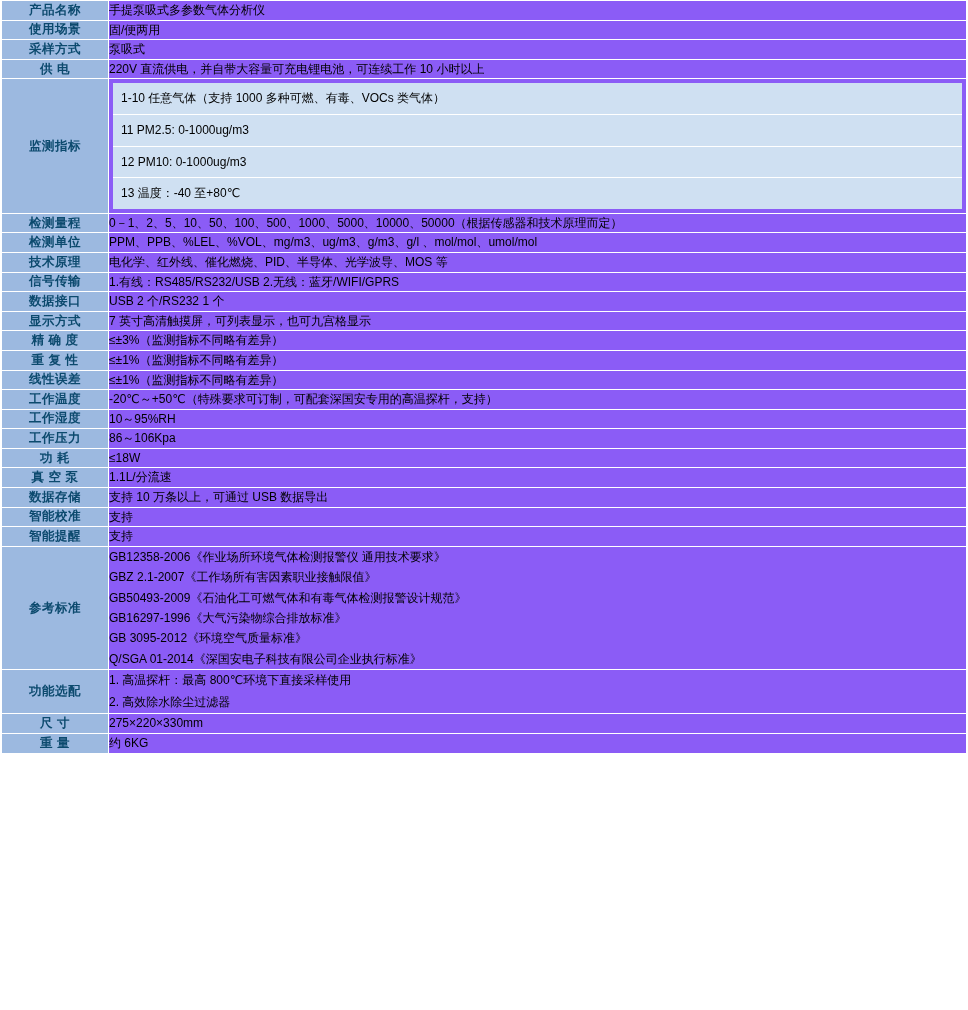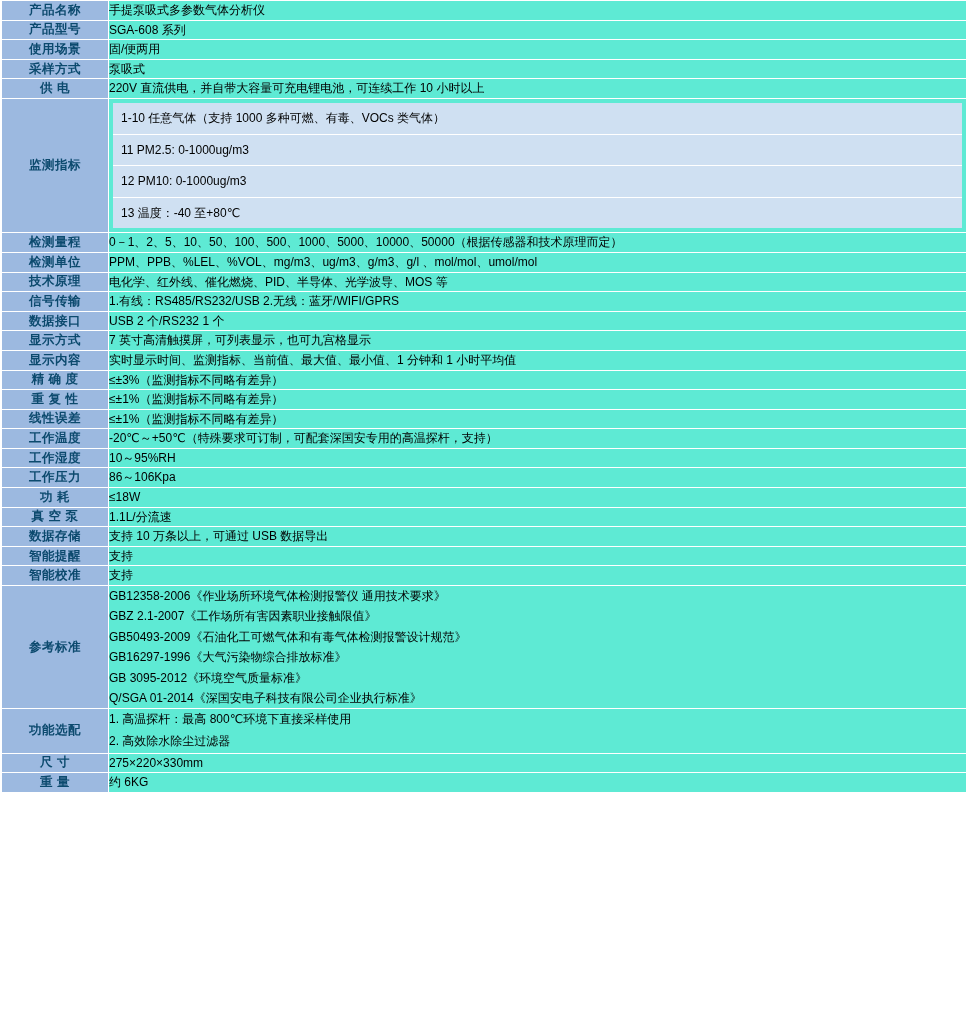--- a/index.html
+++ b/index.html
@@ -28,21 +28,21 @@
     width: 106px;
     background: #9cb9e0;
     text-align: center;
     font-weight: bold;
     font-size: 12.5px;
     color: #0c4a6e;
     padding: 6px 2px;
     letter-spacing: 0.5px;
   }
   .value-cell {
-    background: #5eead4;
+    background: #8b5cf6;
     padding: 6px 8px;
     font-size: 12px;
     line-height: 1.55;
     color: #000000;
   }
   
   .sub-table {
     border-collapse: collapse;
     width: 100%;
   }
@@ -77,24 +77,20 @@
 <body>
 
 <table class="spec-table">
   <tbody>
 
     <tr>
       <td class="label-cell">产品名称</td>
       <td class="value-cell">手提泵吸式多参数气体分析仪</td>
     </tr>
 
-    <tr>
-      <td class="label-cell">产品型号</td>
-      <td class="value-cell">SGA-608 系列</td>
-    </tr>
 
     <tr>
       <td class="label-cell">使用场景</td>
       <td class="value-cell">固/便两用</td>
     </tr>
 
     <tr>
       <td class="label-cell">采样方式</td>
       <td class="value-cell">泵吸式</td>
     </tr>
@@ -150,24 +146,20 @@
     <tr>
       <td class="label-cell">数据接口</td>
       <td class="value-cell">USB 2 个/RS232 1 个</td>
     </tr>
 
     <tr>
       <td class="label-cell">显示方式</td>
       <td class="value-cell">7 英寸高清触摸屏，可列表显示，也可九宫格显示</td>
     </tr>
 
-    <tr>
-      <td class="label-cell">显示内容</td>
-      <td class="value-cell">实时显示时间、监测指标、当前值、最大值、最小值、1 分钟和 1 小时平均值</td>
-    </tr>
 
     <tr>
       <td class="label-cell">精  确  度</td>
       <td class="value-cell">≤±3%（监测指标不同略有差异）</td>
     </tr>
 
     <tr>
       <td class="label-cell">重  复  性</td>
       <td class="value-cell">≤±1%（监测指标不同略有差异）</td>
     </tr>
@@ -201,26 +193,26 @@
       <td class="label-cell">真  空  泵</td>
       <td class="value-cell">1.1L/分流速</td>
     </tr>
 
     <tr>
       <td class="label-cell">数据存储</td>
       <td class="value-cell">支持 10 万条以上，可通过 USB 数据导出</td>
     </tr>
 
     <tr>
+      <td class="label-cell">智能校准</td>
+      <td class="value-cell">支持</td>
+    </tr>
+
+    <tr>
       <td class="label-cell">智能提醒</td>
-      <td class="value-cell">支持</td>
-    </tr>
-
-    <tr>
-      <td class="label-cell">智能校准</td>
       <td class="value-cell">支持</td>
     </tr>
 
     <tr>
       <td class="label-cell">参考标准</td>
       <td class="value-cell multiline">
         <div>GB12358-2006《作业场所环境气体检测报警仪 通用技术要求》</div>
         <div>GBZ 2.1-2007《工作场所有害因素职业接触限值》</div>
         <div>GB50493-2009《石油化工可燃气体和有毒气体检测报警设计规范》</div>
         <div>GB16297-1996《大气污染物综合排放标准》</div>

